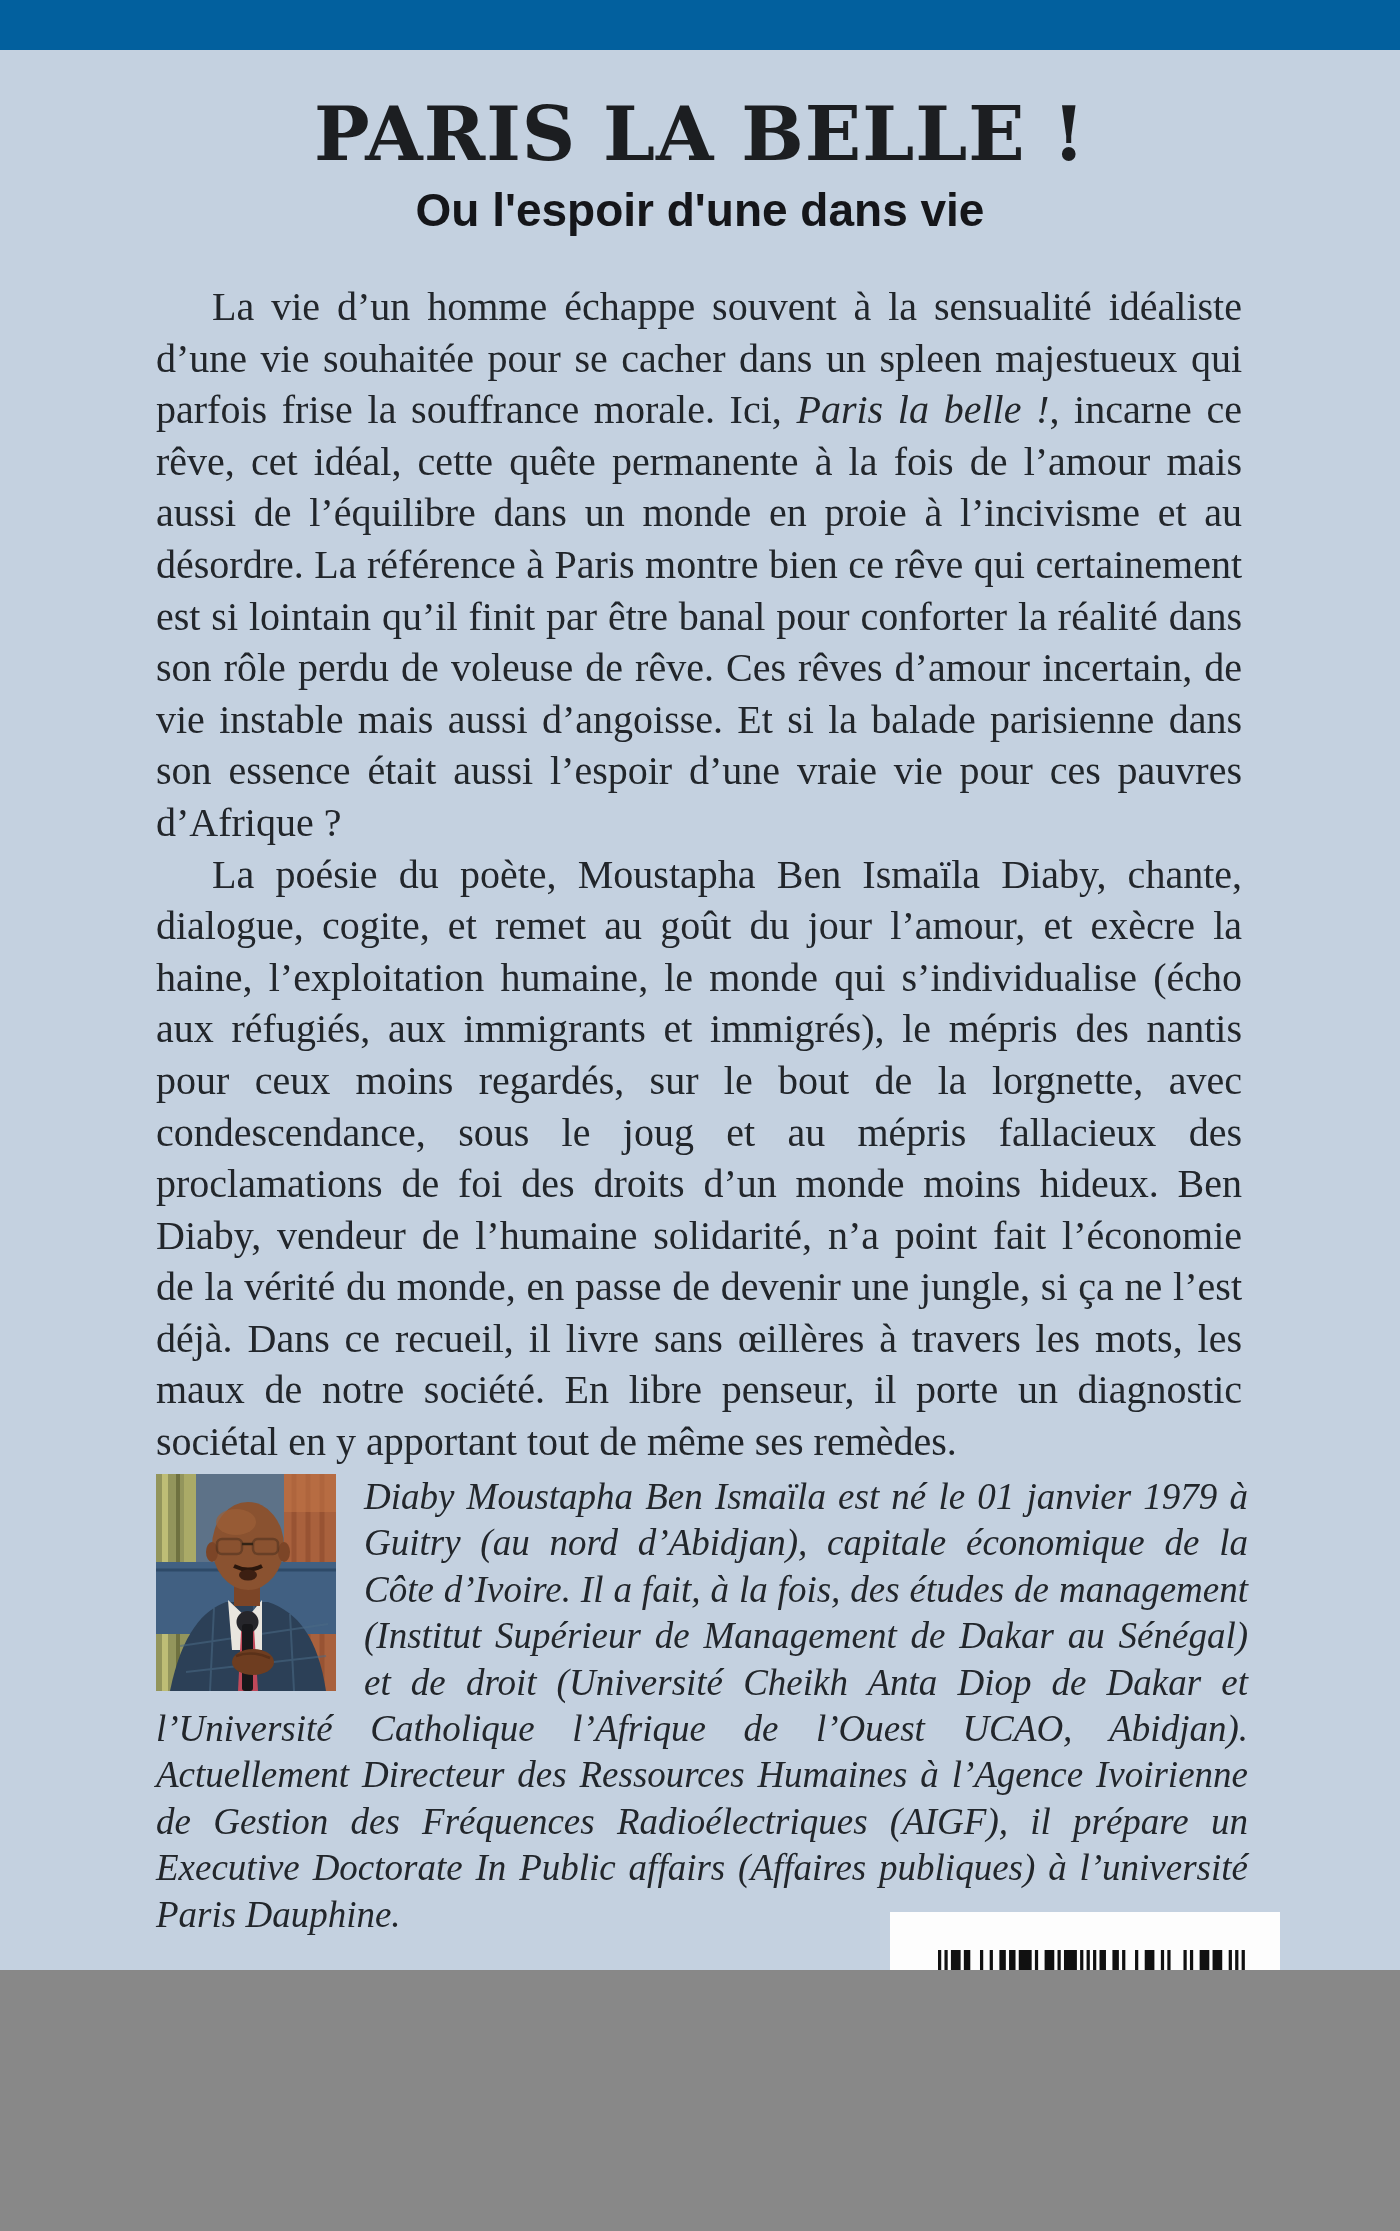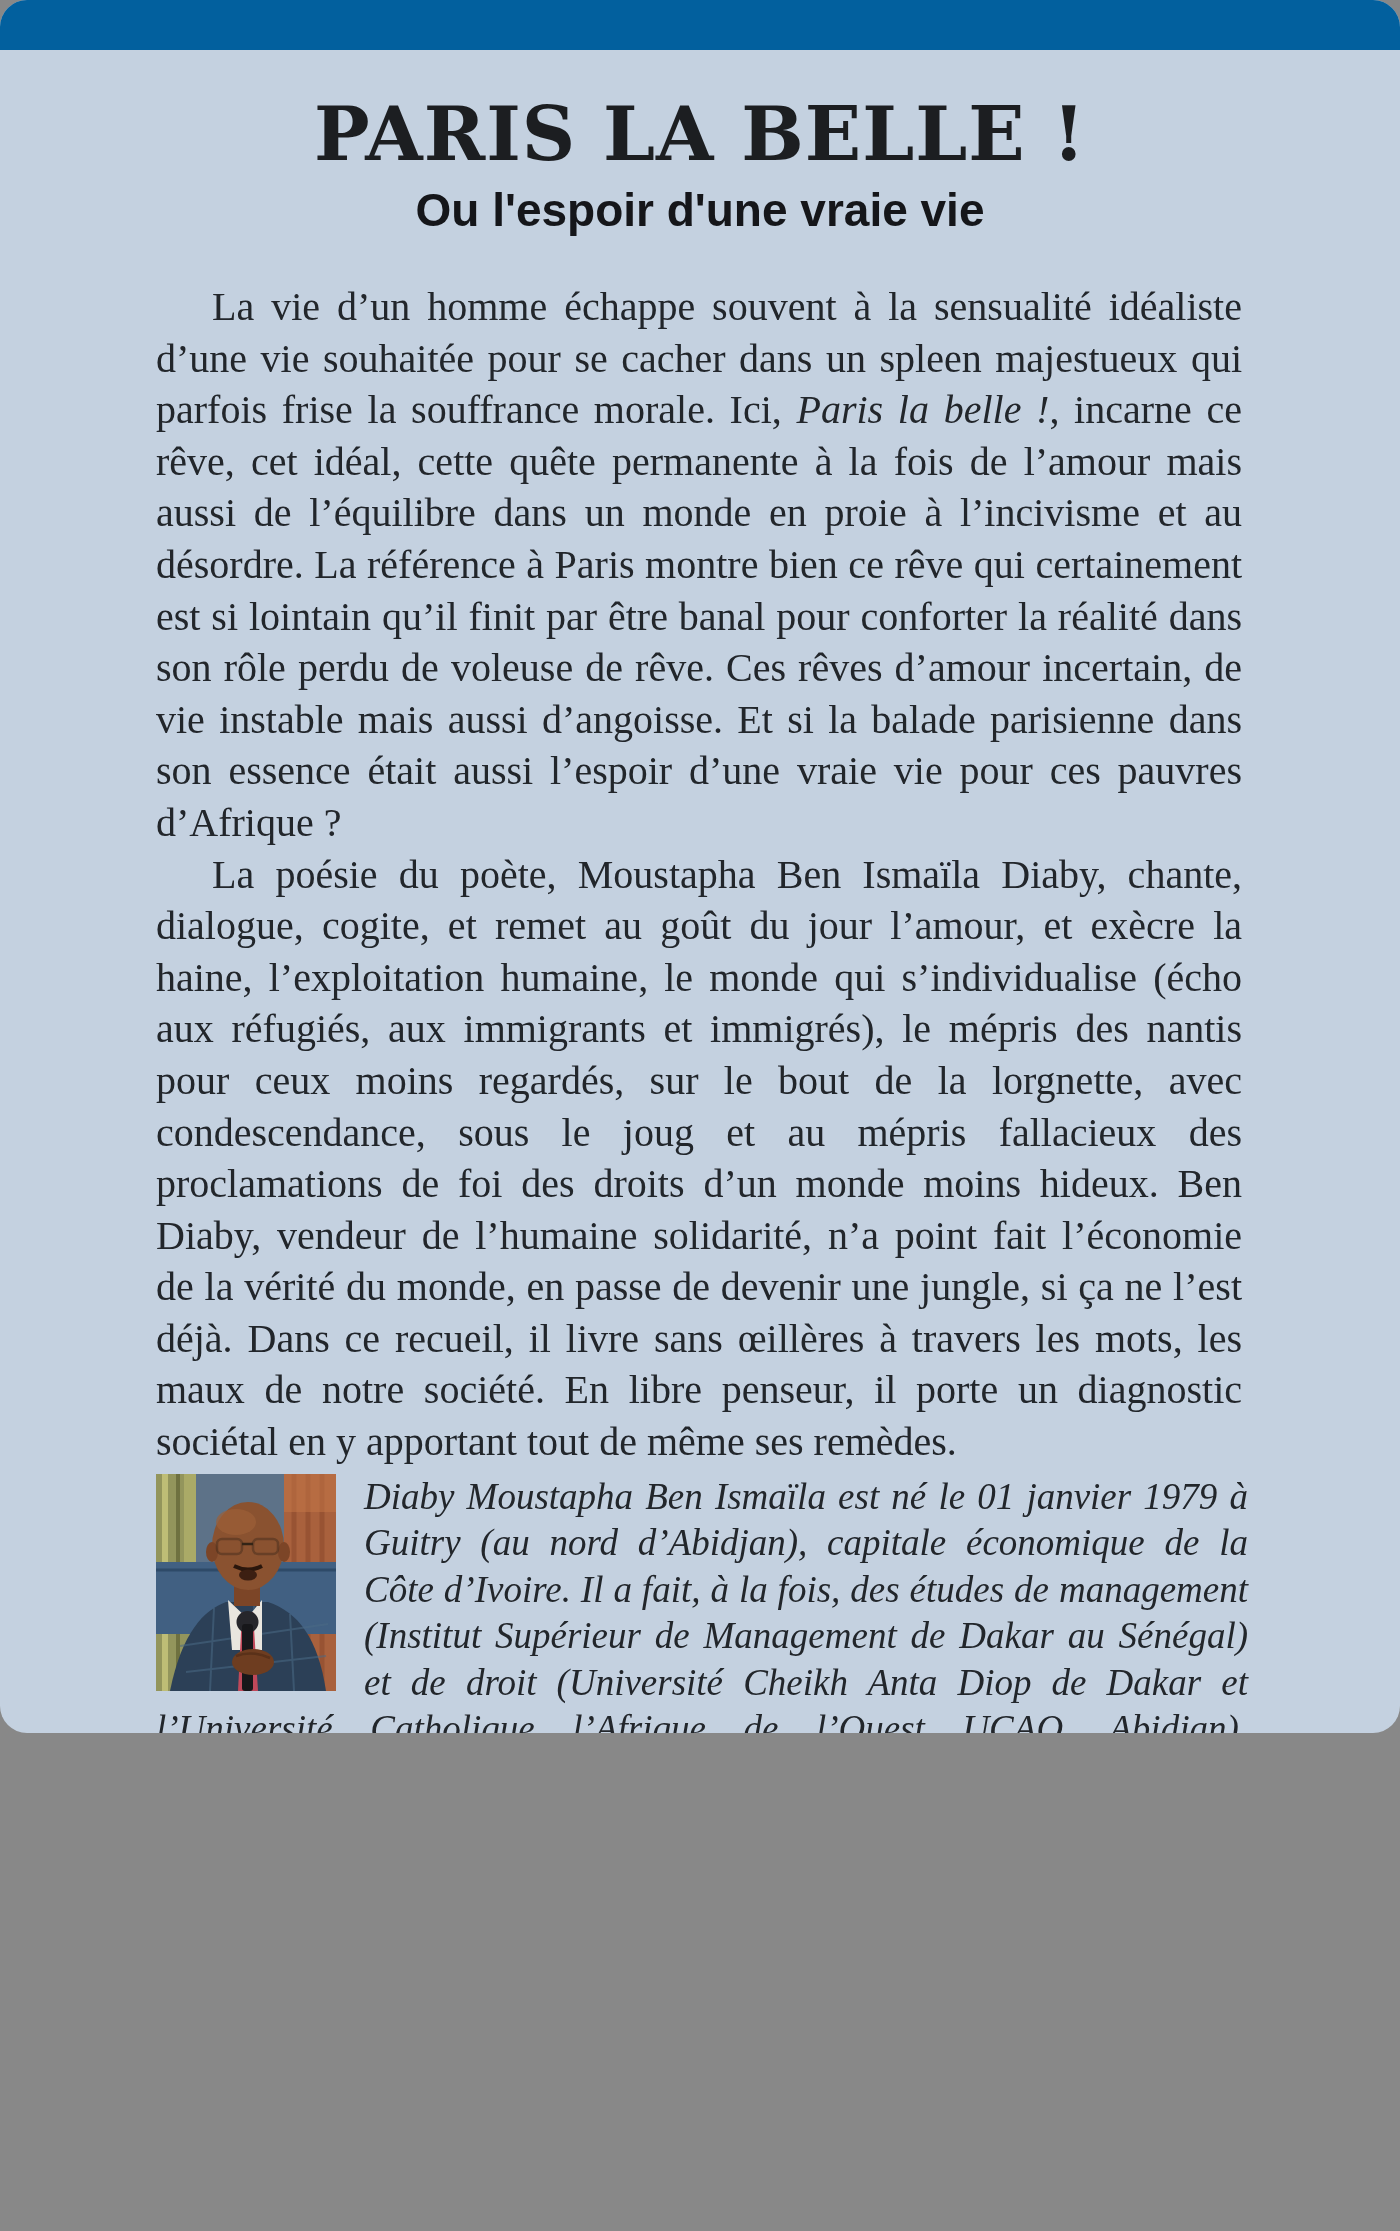--- a/index.html
+++ b/index.html
@@ -1,19 +1,19 @@
 <!DOCTYPE html>
 <html style="--top-bar: #02609e; --background: #c4d1e0; --text: #22262b; --title: #1c1e21; --barcode-bg: #fdfdfd;"><head>
 <meta charset="utf-8">
 <style>
   html,body{margin:0;padding:0;}
   body{background:#888;}
-  .page{position:relative;width:1400px;height:1733px;margin:0 auto;
+  .page{position:relative;width:1400px;height:1970px;margin:0 auto;
         background:var(--background,#c4d1e0);overflow:hidden;
-        font-family:"Liberation Serif",serif;border-radius:27px;}
+        font-family:"Liberation Serif",serif;}
   .top-bar{position:absolute;top:0;left:0;width:1400px;height:50px;
         background:var(--top-bar,#02609e);}
   .title{position:absolute;top:94px;left:0;width:1400px;text-align:center;
         font-family:"DejaVu Serif",serif;font-weight:bold;font-size:74px;line-height:1.1;
         letter-spacing:1px;color:var(--title,#1c1e21);}
   .subtitle{position:absolute;top:183px;left:0;width:1400px;text-align:center;
         font-family:"Liberation Sans",sans-serif;font-weight:bold;font-size:46px;
         color:#15161a;}
   .synopsis{position:absolute;left:156px;top:281px;width:1086px;
         font-size:40px;line-height:51.6px;color:var(--text,#22262b);text-align:justify;}
@@ -32,21 +32,21 @@
   .barcode svg{width:100%;height:100%;display:block;}
 </style>
 </head>
 <body>
 
 <div class="page">
 
   <div class="top-bar"></div>
 
   <div class="title">PARIS LA BELLE !</div>
-  <div class="subtitle">Ou l'espoir d'une vraie vie</div>
+  <div class="subtitle">Ou l'espoir d'une dans vie</div>
 
   <div class="synopsis">
     <p><span>La vie d’un homme échappe souvent à la sensualité idéaliste d’une vie souhaitée pour se cacher dans un spleen majestueux qui parfois frise la souffrance morale. Ici, </span><em>Paris la belle !</em><span>, incarne ce rêve, cet idéal, cette quête permanente à la fois de l’amour mais aussi de l’équilibre dans un monde en proie à l’incivisme et au désordre. La référence à Paris montre bien ce rêve qui certainement est si lointain qu’il finit par être banal pour conforter la réalité dans son rôle perdu de voleuse de rêve. Ces rêves d’amour incertain, de vie instable mais aussi d’angoisse. Et si la balade parisienne dans son essence était aussi l’espoir d’une vraie vie pour ces pauvres d’Afrique ?</span></p>
     <p>La poésie du poète, Moustapha Ben Ismaïla Diaby, chante, dialogue, cogite, et remet au goût du jour l’amour, et exècre la haine, l’exploitation humaine, le monde qui s’individualise (écho aux réfugiés, aux immigrants et immigrés), le mépris des nantis pour ceux moins regardés, sur le bout de la lorgnette, avec condescendance, sous le joug et au mépris fallacieux des proclamations de foi des droits d’un monde moins hideux. Ben Diaby, vendeur de l’humaine solidarité, n’a point fait l’économie de la vérité du monde, en passe de devenir une jungle, si ça ne l’est déjà. Dans ce recueil, il livre sans œillères à travers les mots, les maux de notre société. En libre penseur, il porte un diagnostic sociétal en y apportant tout de même ses remèdes.</p>
   </div>
 
   <div class="bio">
     <svg class="photo" viewBox="0 0 180 217" aria-hidden="true">
       <rect width="180" height="217" fill="#5d7288"></rect>
       <rect width="40" height="217" fill="#93955c"></rect>

